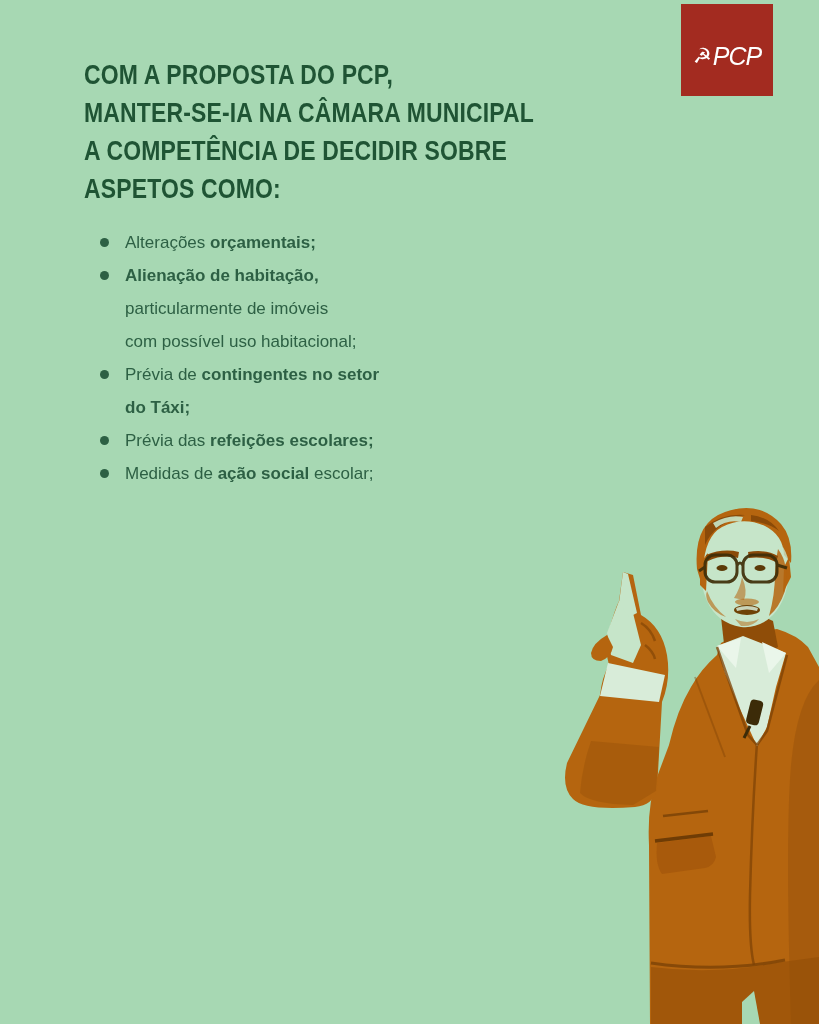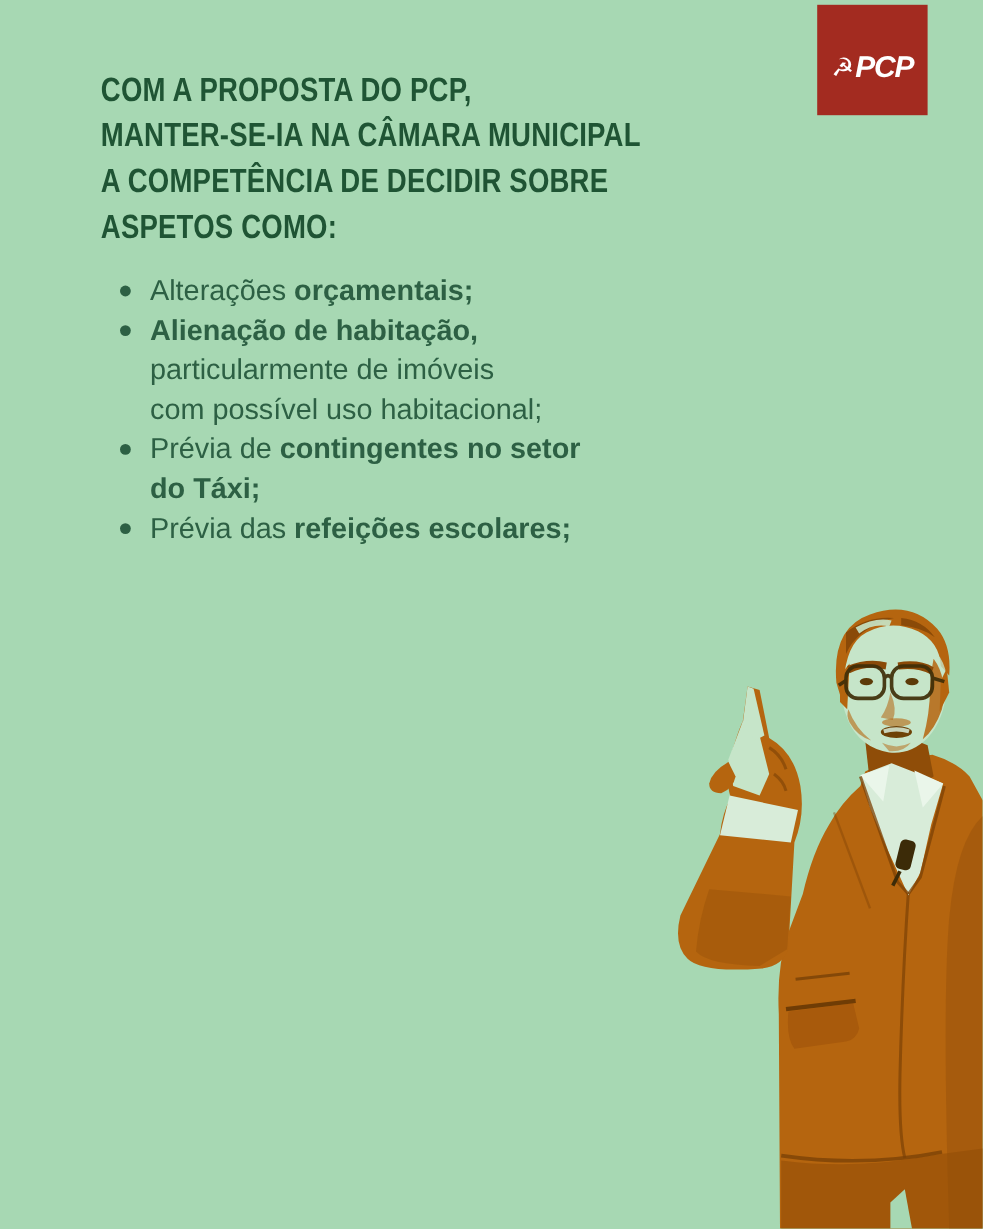--- a/index.html
+++ b/index.html
@@ -12,32 +12,32 @@
     position:absolute;top:4px;right:46px;width:92px;height:92px;
     background:#a32b20;
     display:flex;align-items:center;justify-content:center;gap:2px;
   }
   .logo-inner{display:flex;align-items:center;transform:translateY(6px);}
   .hs{
     color:#ffffff;font-family:"DejaVu Sans", sans-serif;
     font-size:21px;line-height:1;margin-right:1px;
   }
   .pcp{
-    color:#ffffff;font-weight:bold;font-style:italic;
+    color:#ffffff;font-weight:normal;font-style:italic;
     font-size:25px;letter-spacing:-1px;line-height:1;
   }
   .heading{
     position:absolute;left:84px;top:56px;
     color:#1f5434;font-weight:bold;font-size:28px;line-height:38px;
     letter-spacing:.2px;white-space:nowrap;
     transform:scaleX(.82);transform-origin:left top;
   }
   .list{
     position:absolute;left:84px;top:226px;width:545px;
-    color:#2d6044;font-size:24px;line-height:33px;
+    color:#2d6044;font-size:17px;line-height:33px;
   }
   .list ul{list-style:none;margin:0;padding:0;}
   .list li{position:relative;padding-left:41px;white-space:pre-wrap;}
   .list li::before{
     content:"";position:absolute;left:16px;top:12px;
     width:9px;height:9px;border-radius:50%;background:#2d6044;
   }
   .b{font-weight:bold;}
   .figure{position:absolute;right:0;bottom:0;width:274px;height:519px;}
 </style>
@@ -60,20 +60,21 @@
 
 <div class="list">
   <ul>
       <li><span>Alterações </span><span class="b">orçamentais;</span></li>
       <li><span class="b">Alienação de habitação,</span><span>
 particularmente de imóveis
 com possível uso habitacional;</span></li>
       <li><span>Prévia de </span><span class="b">contingentes no setor
 do Táxi;</span></li>
       <li><span>Prévia das </span><span class="b">refeições escolares;</span></li>
+      <li><span>Medidas de </span><span class="b">ação social</span><span> escolar;</span></li>
     </ul>
 </div>
 
 <svg class="figure" role="img" viewBox="0 0 274 519" width="274" height="519" xmlns="http://www.w3.org/2000/svg" aria-label="Duotone orange and green photo of a man in a suit and glasses, pointing upward with one finger, wearing a lavalier microphone">
 
   <path d="M105 519 L104 340 Q102 300 112 272 L124 240 Q132 205 146 182 Q156 164 172 150 L176 138 Q194 128 210 127 L232 124 Q252 130 263 142 L274 162 L274 519 Z" fill="#b5650f"></path>
   <path d="M274 175 Q252 195 246 260 Q240 330 246 519 L274 519 Z" fill="#94500a" opacity="0.45"></path>
 
   <path d="M106 462 Q170 470 230 458 L274 452 L274 519 L106 519 Z" fill="#8f4d08" opacity="0.55"></path>
   <path d="M106 458 Q175 468 240 455" stroke="#7c4206" stroke-width="3" fill="none" opacity="0.8"></path>

